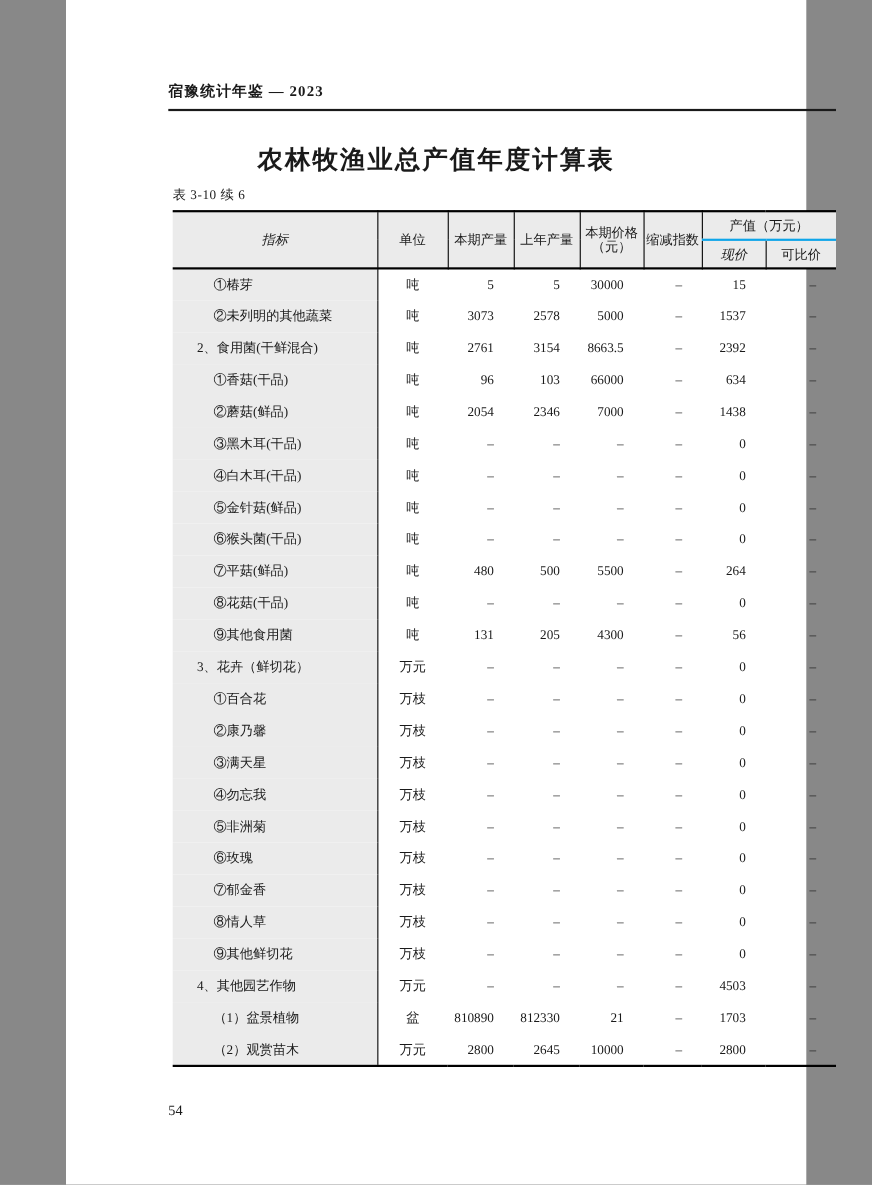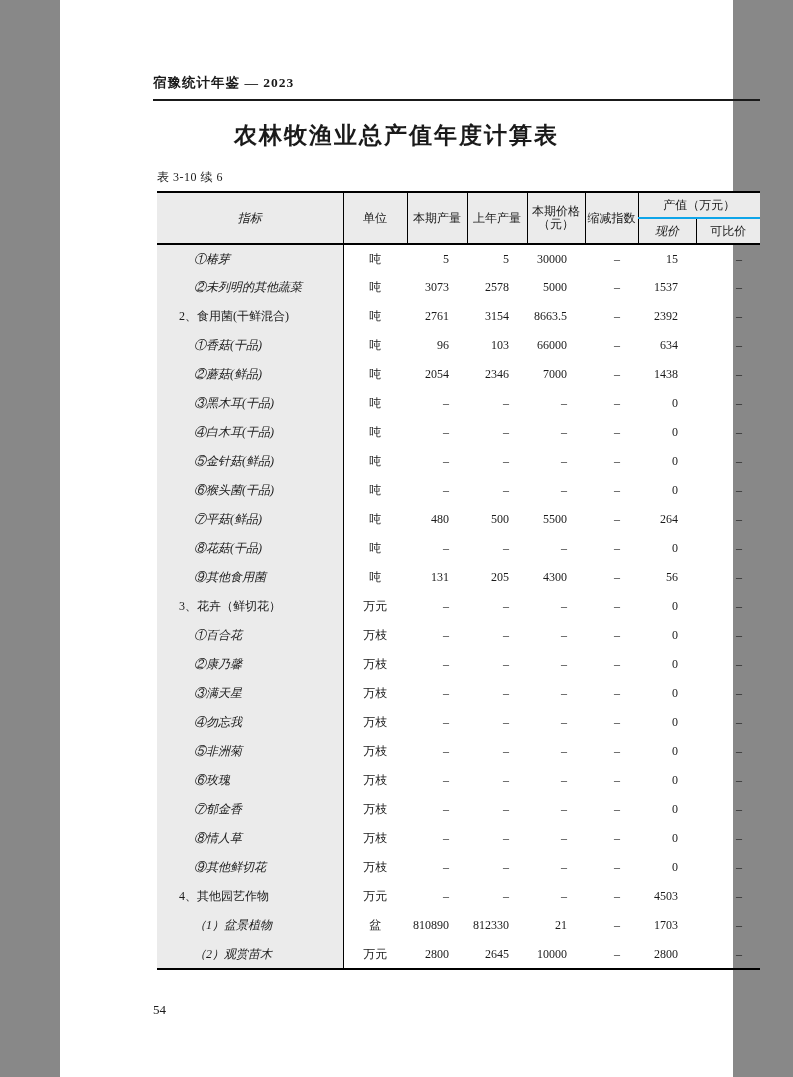--- a/index.html
+++ b/index.html
@@ -11,21 +11,21 @@
   }
   .running-head {
     position:absolute; left:93px; top:74px;
     font-size:13.5px; font-weight:bold; letter-spacing:1px;
   }
   .head-rule {
     position:absolute; left:93px; top:99px; width:607px; height:2px;
     background:#1a1a1a;
   }
   .doc-title {
-    position:absolute; left:0; top:120px; width:100%;
+    position:absolute; left:0; top:130px; width:100%;
     text-align:center; font-size:23px; font-weight:bold; letter-spacing:2px;
   }
   .table-label {
     position:absolute; left:97px; top:169px; font-size:12px; letter-spacing:0.5px;
   }
   .yb-table {
     position:absolute; left:97px; top:191px; width:603px;
     border-collapse:collapse; table-layout:fixed;
     font-size:12px;
     border-top:2px solid #000; border-bottom:2px solid #000;
@@ -43,21 +43,21 @@
   th.sub { border-top:2px solid #0ea5e9; }
   .price-line { display:block; line-height:13px; }
   .yb-table tbody td {
     height:29px; vertical-align:middle;
   }
   td.td-indicator {
     background:#ebebeb; border-right:1px solid #000;
     text-align:left;
   }
   td.indent-1 { padding-left:22px; }
-  td.indent-2 { padding-left:37px;font-style:italic; }
+  td.indent-2 { padding-left:37px; }
   td.td-unit { text-align:center; }
   td.td-num { text-align:right; padding-right:18px; }
   .page-number {
     position:absolute; left:93px; top:1002px; font-size:13px;
   }
 </style>
 </head>
 <body>
 
 <div class="page">

